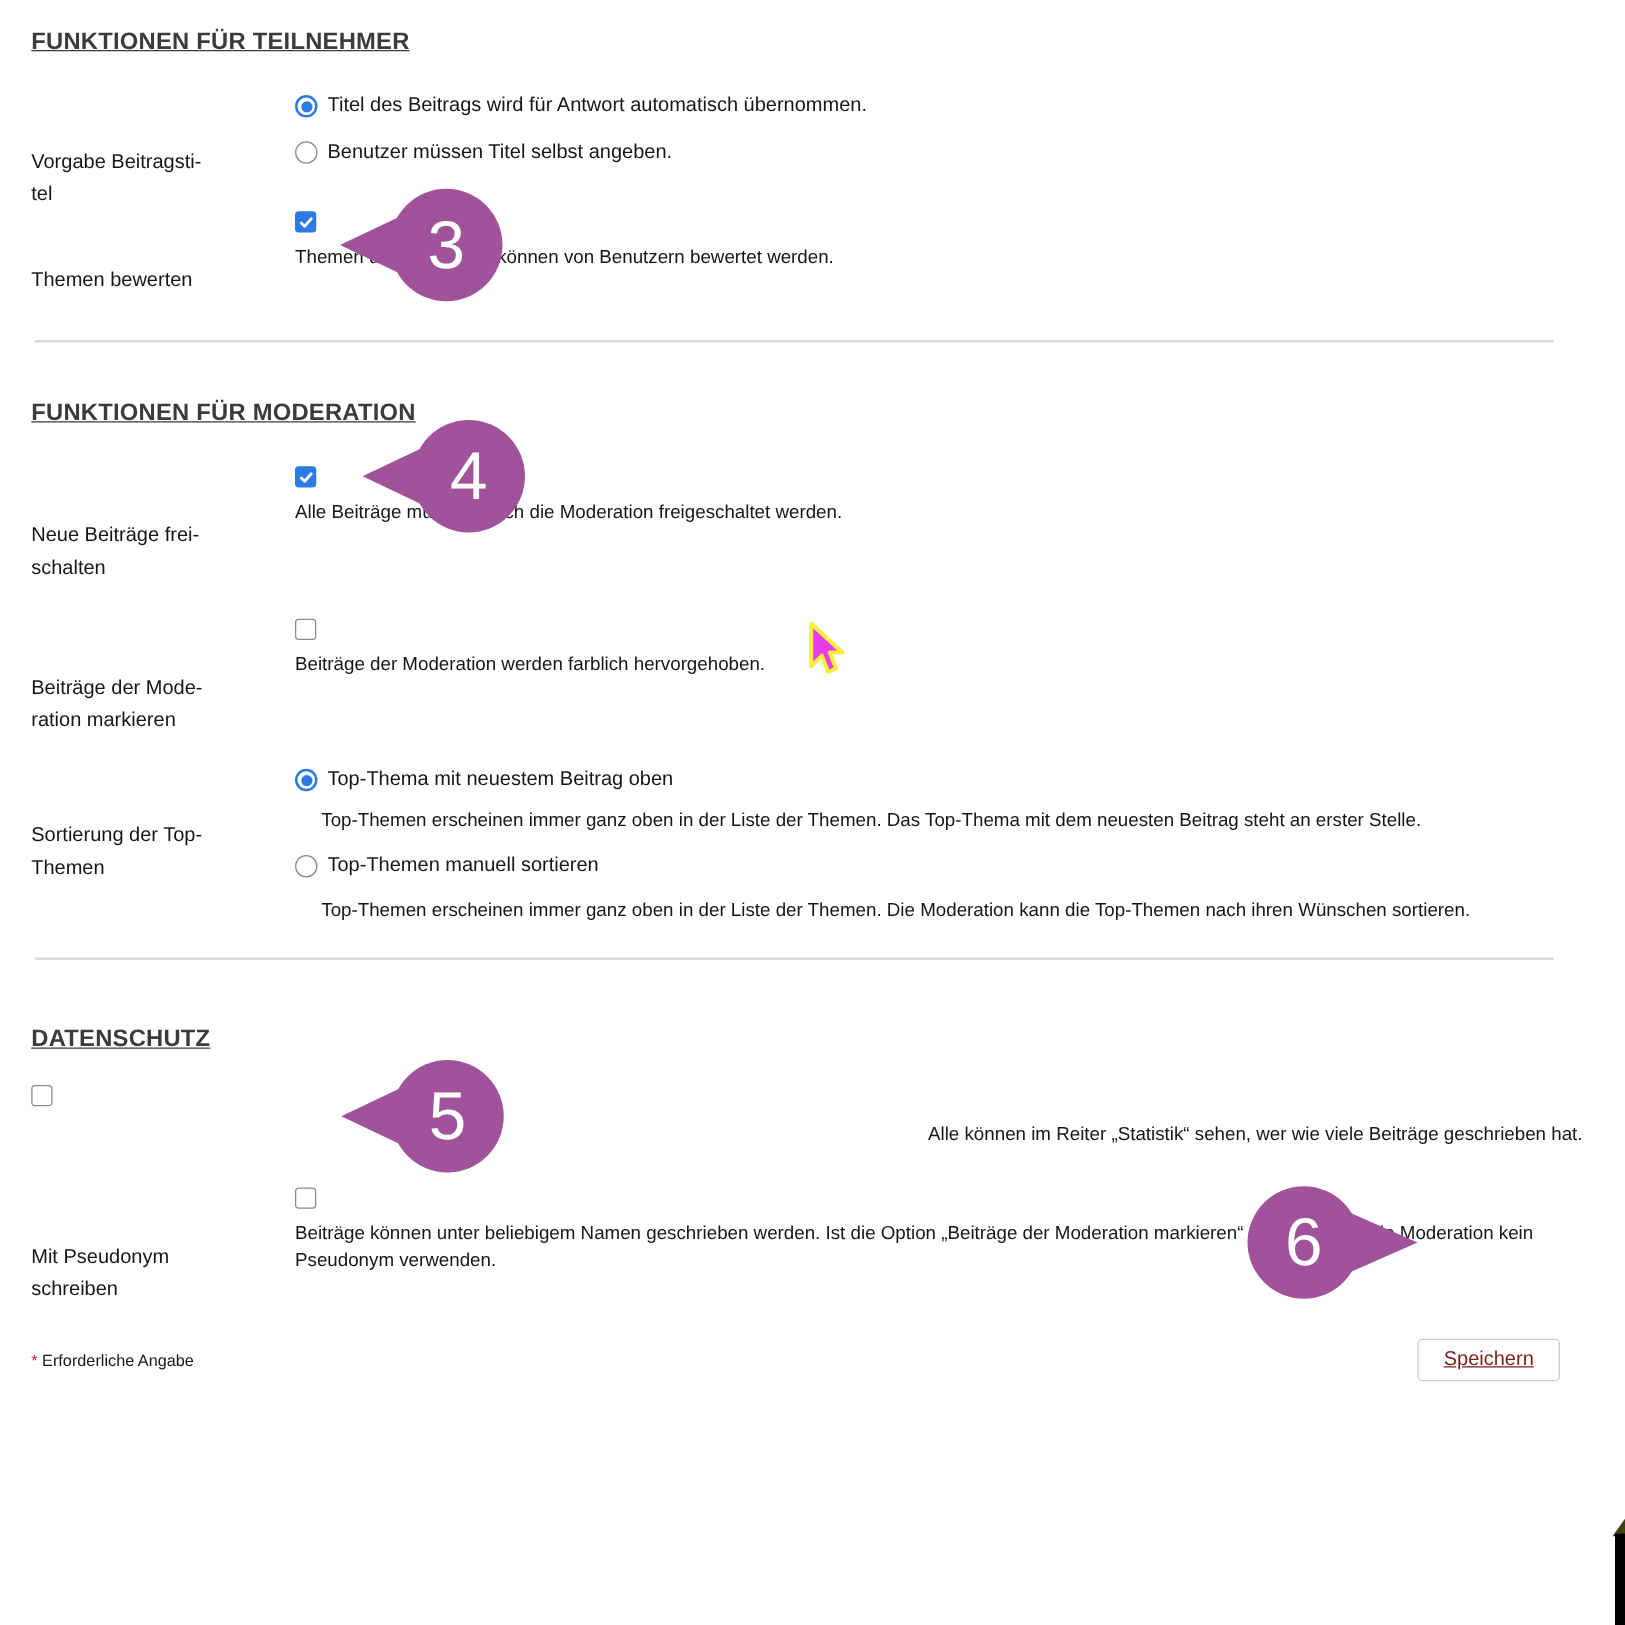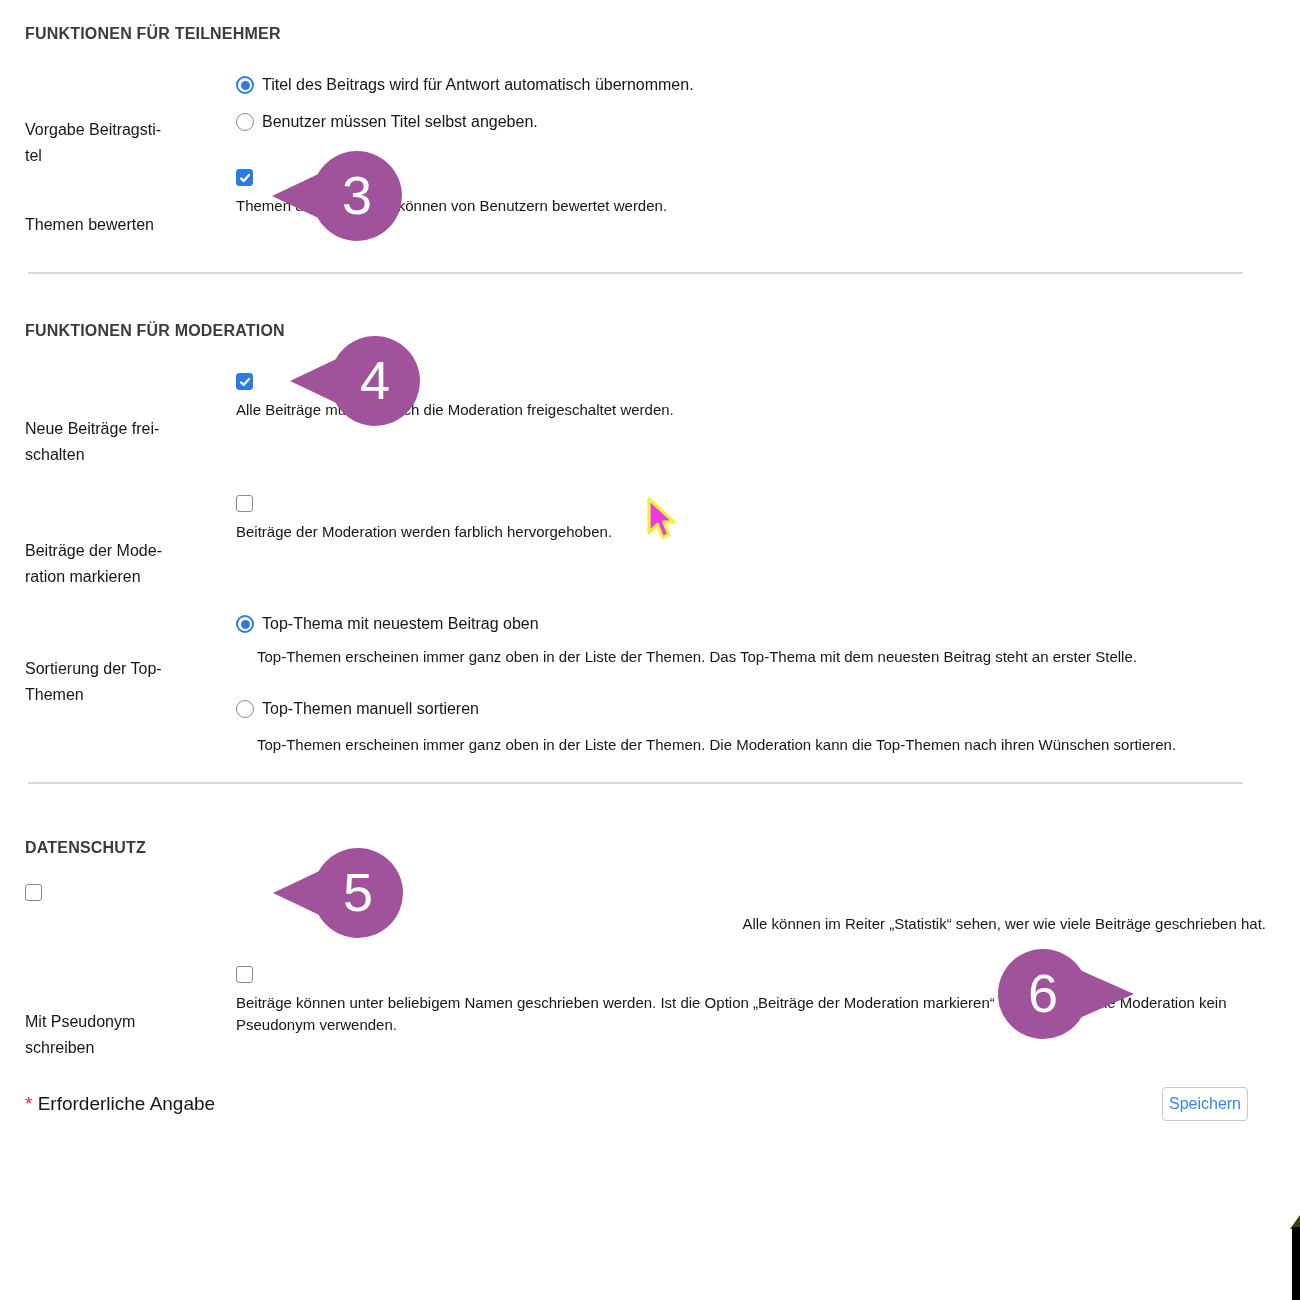--- a/index.html
+++ b/index.html
@@ -9,25 +9,26 @@
     width: 1300px;
     height: 1300px;
     background: #ffffff;
     overflow: hidden;
     font-family: "Liberation Sans", sans-serif;
     color: #161616;
   }
   .content { padding: 0 34px 0 25px; }
   .section-title {
     margin: 0;
-    font-size: 16px;
+    font-size: 19px;
     line-height: 23px;
     font-weight: 700;
     color: #3b3b3b;
     letter-spacing: 0.2px;
+    text-decoration: underline;
   }
   .pt-22 { padding-top: 22px; }
   .pt-45 { padding-top: 45px; }
   .pt-52 { padding-top: 52px; }
   .row { display: flex; }
   .row .label {
     width: 211px;
     flex: none;
     font-size: 16px;
     line-height: 26px;
@@ -85,32 +86,33 @@
     border-top: 2px solid #dadada;
     margin: 34px 23px 0 3px;
   }
   .divider.mt-26 { margin-top: 26px; }
   .footer-row {
     display: flex;
     justify-content: space-between;
     align-items: center;
     margin-top: 26px;
   }
-  .required-note { font-size: 19px; text-align: center; }
+  .required-note { font-size: 13px; text-align: center; }
   .required-star { color: #d6225c; }
   .save-button {
     font-family: "Liberation Sans", sans-serif;
     font-size: 16px;
-    color: #3b82f6;
+    color: #7f1d1d;
     background: #fff;
     border: 1px solid #c9c9c9;
     border-radius: 4px;
-    padding: 7px 6px;
+    padding: 7px 20px;
     margin-right: 18px;
     cursor: pointer;
+    text-decoration: underline;
   }
   .callout { position: absolute; pointer-events: none; }
   .callout text {
     font-family: "Liberation Sans", sans-serif;
     font-size: 54px;
     fill: #ffffff;
   }
   .cursor { position: absolute; pointer-events: none; }
   .edge-artifact { position: absolute; }
 </style>
@@ -189,21 +191,21 @@
       <div class="label">
         <span>Sortierung der Top-</span><br>
         <span>Themen</span>
       </div>
       <div class="control">
         <label class="option no-mb">
           <span class="radio selected"></span>
           <span>Top-Thema mit neuestem Beitrag oben</span>
         </label>
         <div class="sub-help">Top-Themen erscheinen immer ganz oben in der Liste der Themen. Das Top-Thema mit dem neuesten Beitrag steht an erster Stelle.</div>
-        <label class="option no-mb" style="margin-top:30px">
+        <label class="option no-mb" style="margin-top:14px">
           <span class="radio"></span>
           <span>Top-Themen manuell sortieren</span>
         </label>
         <div class="sub-help mt-14">Top-Themen erscheinen immer ganz oben in der Liste der Themen. Die Moderation kann die Top-Themen nach ihren Wünschen sortieren.</div>
       </div>
     </div>
 
     <hr class="divider mt-26">
 
     <h2 class="section-title pt-52">DATENSCHUTZ</h2>

